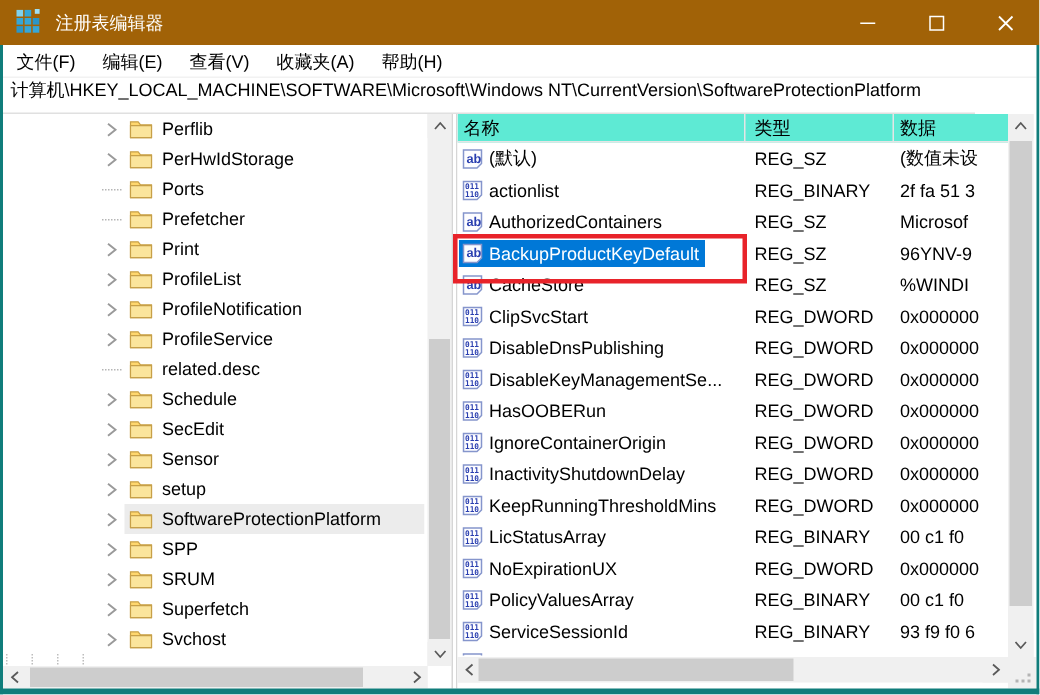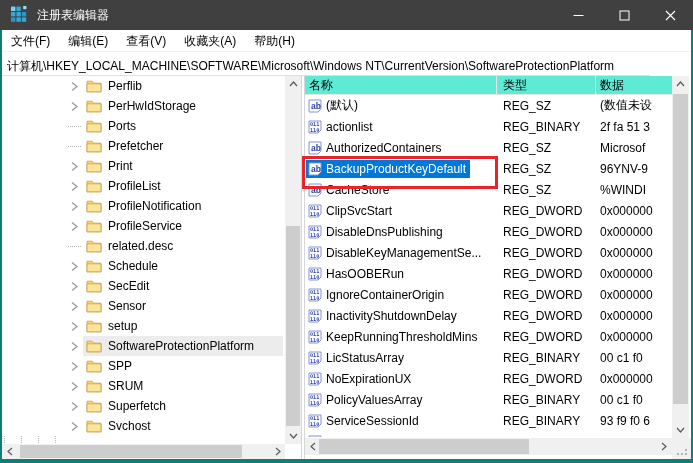--- a/index.html
+++ b/index.html
@@ -9,21 +9,21 @@
     font-size: 12px;
     color: #000;
     background: #fff;
     position: relative;
   }
   .abs { position: absolute; }
 
   
   .titlebar {
     left:0; top:0; width:693px; height:30px;
-    background:#404040; display:flex; align-items:center;
+    background:#a16207; display:flex; align-items:center;
     color:#fff;
   }
   .app-icon { margin-left:10px; width:18px; height:18px; flex:none; }
   .title-text { margin-left:9px; font-size:12px; white-space:nowrap; }
   .tb-controls { margin-left:auto; display:flex; height:30px; }
   .tb-btn { width:46px; height:30px; display:flex; align-items:center; justify-content:center; }
   .border-teal { background:#107d7b; }
 
   
   .menubar {
@@ -31,21 +31,21 @@
     background:#fff; display:flex; align-items:center;
     border-bottom:1px solid #f2f2f2;
   }
   .menu-item { padding:0 9px; height:22px; line-height:22px; white-space:nowrap; }
   .menu-item:first-child { margin-left:0; }
 
   
   .addressbar {
     left:2px; top:52px; width:648px; height:24px;
     background:#fff; border-bottom:1px solid #e0e0e0;
-    display:flex; align-items:flex-end;
+    display:flex; align-items:flex-start;
   }
   .address-text { padding-left:5px; white-space:nowrap; overflow:hidden; }
 
   
   .tree-panel { left:2px; top:76px; width:299px; height:383px; background:#fff; overflow:hidden; }
   .guide { position:absolute; top:0; height:369px; border-left:1px dotted #bdbdbd; }
   .tree-rows { position:absolute; left:0; top:0; width:281px; height:369px; overflow:hidden; display:flex; flex-direction:column; }
   .tree-row { height:20px; flex:none; display:flex; align-items:center; padding-left:64px; background:#fff; }
   .twisty { width:17px; height:16px; flex:none; display:flex; align-items:center; justify-content:center; }
   .leaf-dots { display:none; width:13px; border-top:1px dotted #b5b5b5; }

